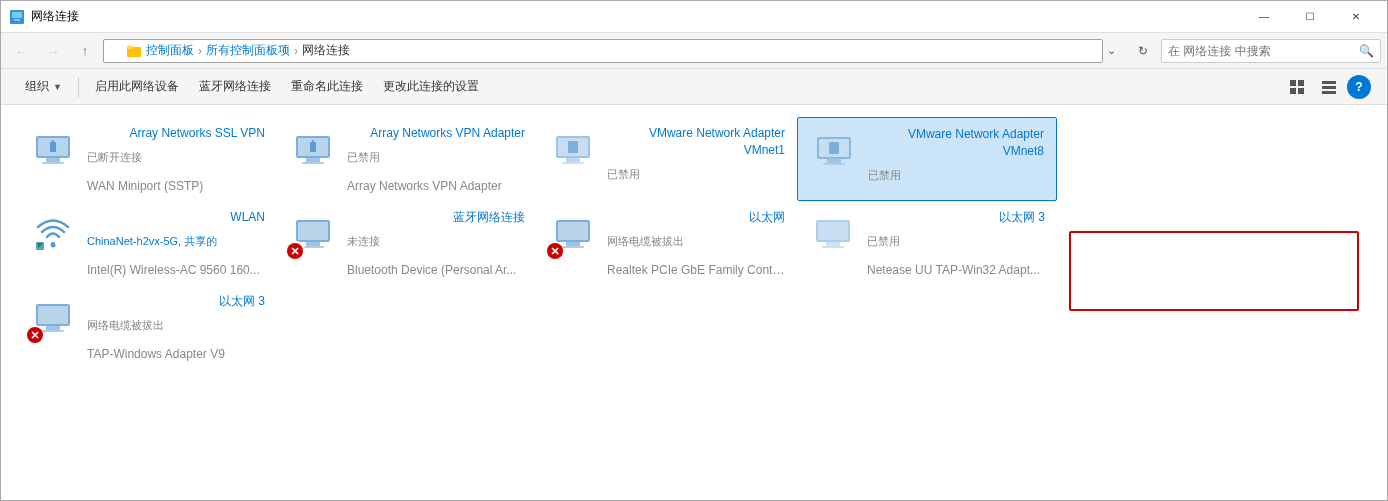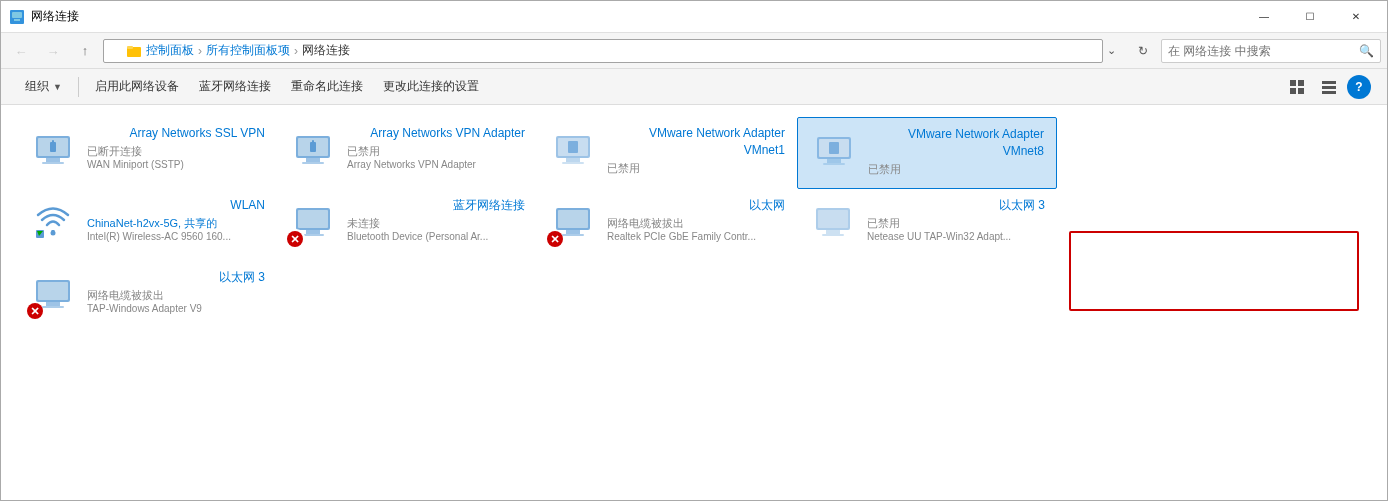--- a/index.html
+++ b/index.html
@@ -264,29 +264,29 @@
       font-size: 12px;
       color: #0078d4;
       font-weight: 400;
       line-height: 1.4;
       word-break: break-word;
       text-align: right;
     }
     .net-status {
       font-size: 11px;
       color: #555;
-      margin-top: 2px;
+      margin-top: 8px;
       line-height: 1.3;
     }
     .net-status.disabled { color: #888; }
     .net-status.connected { color: #0078d4; }
     .net-detail {
-      font-size: 10px;
+      font-size: 12px;
       color: #888;
-      margin-top: 1px;
+      margin-top: 15px;
       overflow: hidden;
       text-overflow: ellipsis;
       white-space: nowrap;
       max-width: 180px;
     }
 
     
     .annotation {
       position: absolute;
       bottom: 30px;

